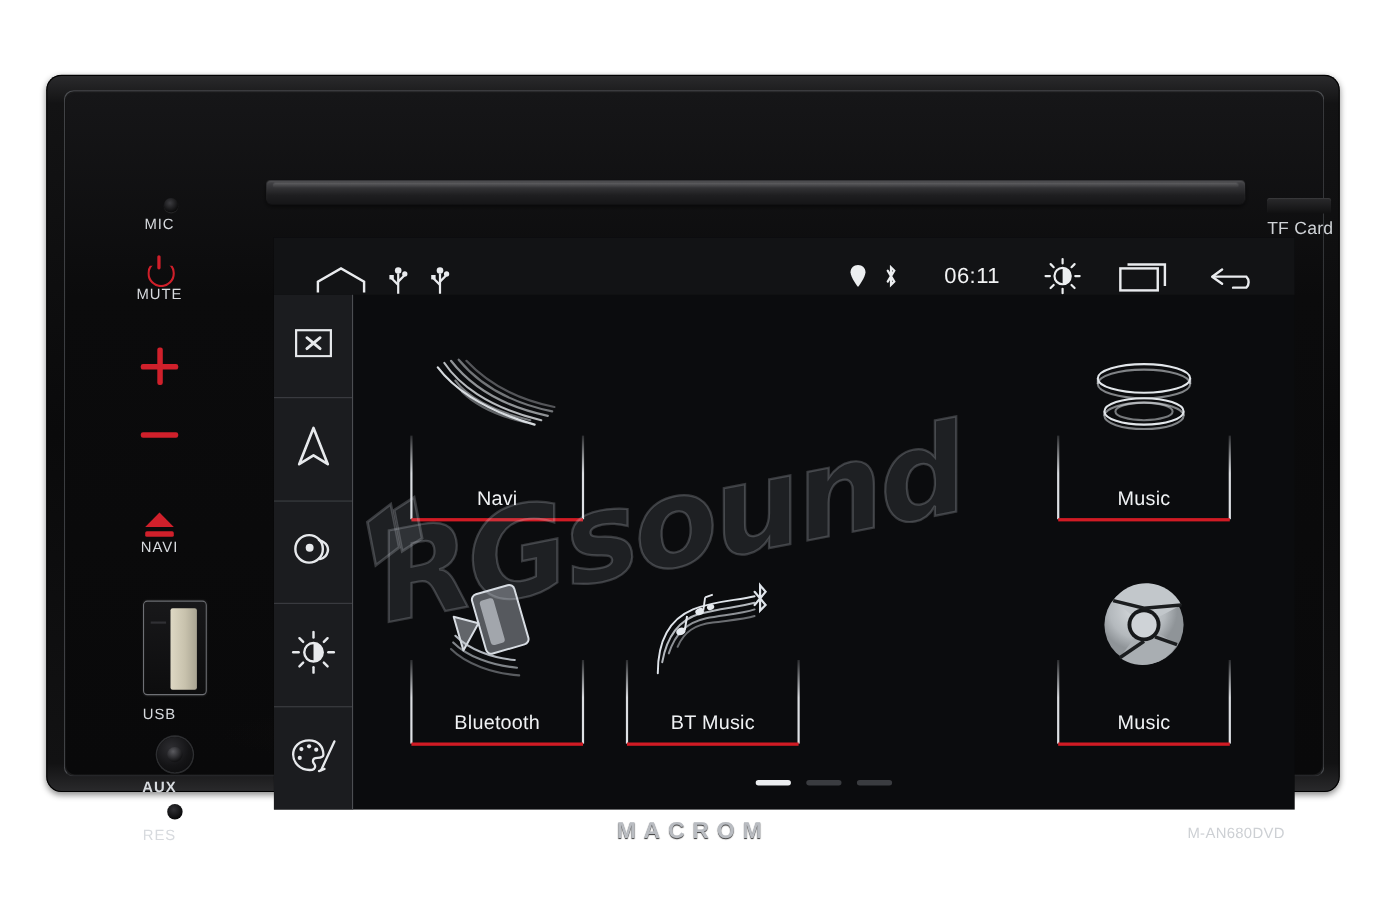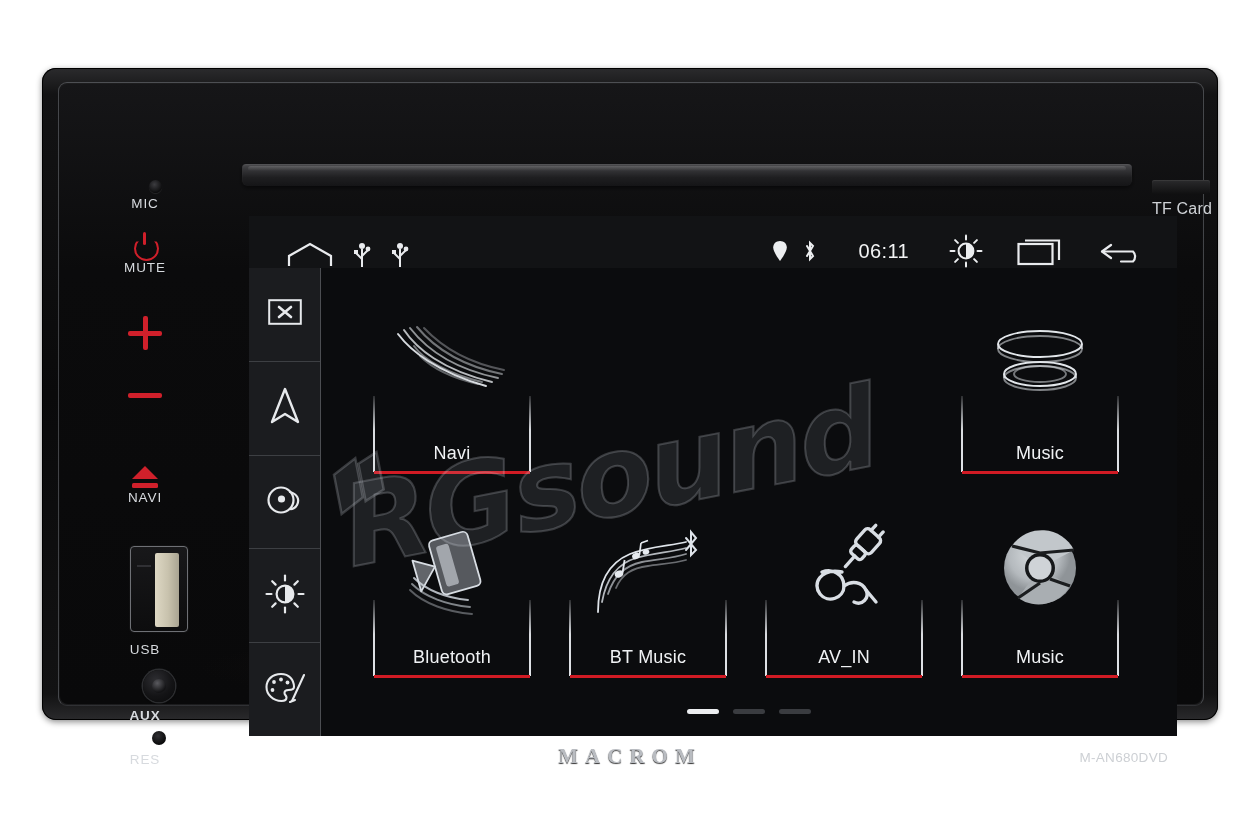--- a/index.html
+++ b/index.html
@@ -278,21 +278,21 @@
     width: 78px; height: 70px;
     transform: rotate(-11deg);
   }
 
   
   #brand {
     position: absolute; left: 0; right: 0; top: 676px;
     text-align: center;
     color: #b9bcc1; font-size: 21px; font-weight: bold;
     letter-spacing: 7px;
-    font-family: Liberation Serif, serif;
+    font-family: Liberation Sans, sans-serif;
     text-shadow: 0 1px 1px rgba(0,0,0,.8);
   }
   #model {
     position: absolute; right: 50px; top: 682px;
     color: #cdd0d4; font-size: 13.5px; letter-spacing: .3px;
   }
 </style>
 </head>
 <body>
 
@@ -577,43 +577,20 @@
           </svg>
         </div>
         <div class="frame">
           <div class="rail-l"></div>
             <div class="rail-r"></div>
             <div class="underline"></div>
         </div>
         <div class="label">BT Music</div>
       </div>
 
-      <div class="tile" style="left:444px; top:282px;">
-        <div class="iconbox">
-          <svg width="124" height="104" viewBox="0 0 124 104">
-            <g fill="none" stroke="#d9dee4" stroke-width="3.4" stroke-linecap="round" stroke-linejoin="round">
-              <g transform="rotate(42 62 52)">
-                <rect x="52" y="6" width="20" height="20" rx="4"></rect>
-                <path d="M57 6 L57 -1 M67 6 L67 -1"></path>
-                <rect x="55" y="26" width="14" height="10" rx="3"></rect>
-                <path d="M62 36 L62 50"></path>
-              </g>
-              <path d="M56 62 C34 58 26 74 34 84 C42 94 58 88 58 76 C58 64 46 58 36 62" transform="translate(4,-6)"></path>
-              <path d="M62 70 C70 64 80 66 84 74 C88 82 80 90 72 86"></path>
-              <path d="M84 74 L94 86"></path>
-            </g>
-          </svg>
-        </div>
-        <div class="frame">
-          <div class="rail-l"></div>
-            <div class="rail-r"></div>
-            <div class="underline"></div>
-        </div>
-        <div class="label">AV_IN</div>
-      </div>
 
       <div class="tile" style="left:640px; top:282px;">
         <div class="iconbox">
           <svg width="124" height="104" viewBox="0 0 124 104">
             <defs>
               <radialGradient id="chromeGrey" cx="42%" cy="32%">
                 <stop offset="0%" stop-color="#d8dcdf"></stop>
                 <stop offset="70%" stop-color="#b4b9bd"></stop>
                 <stop offset="100%" stop-color="#8f9498"></stop>
               </radialGradient>

